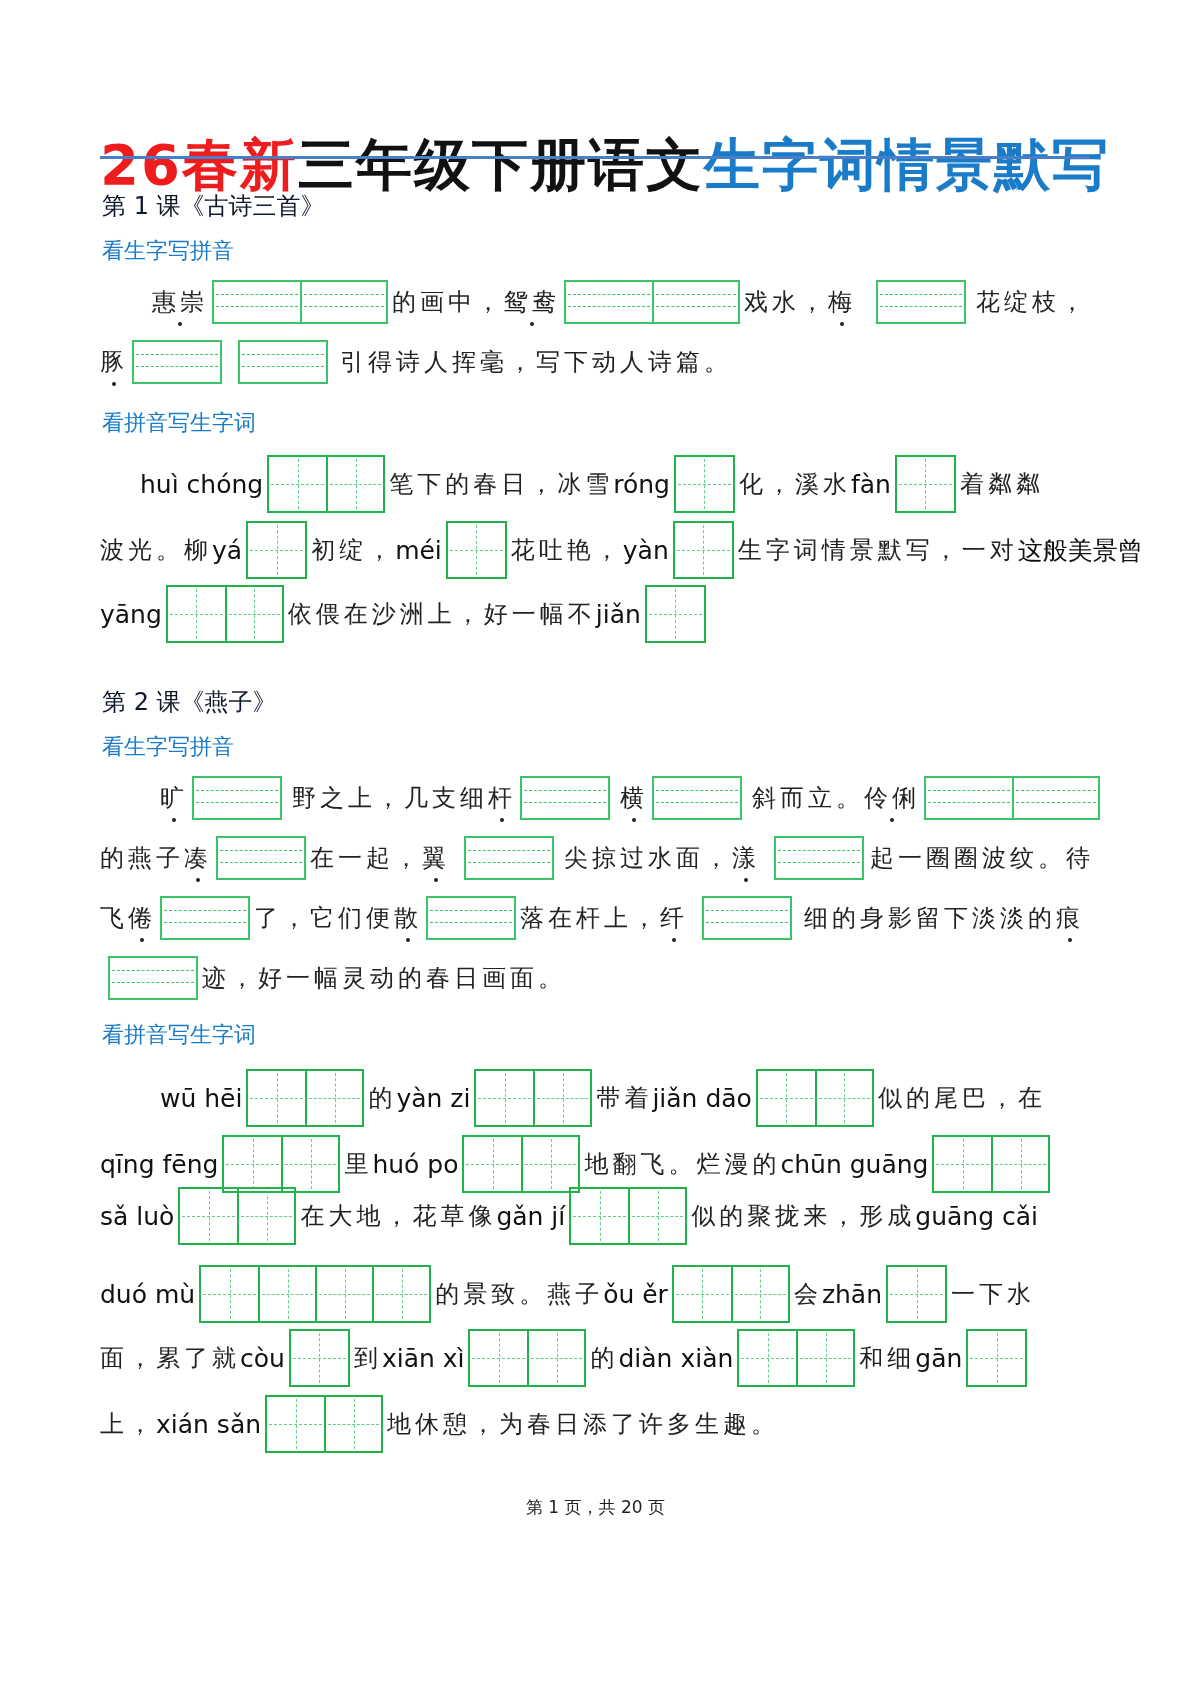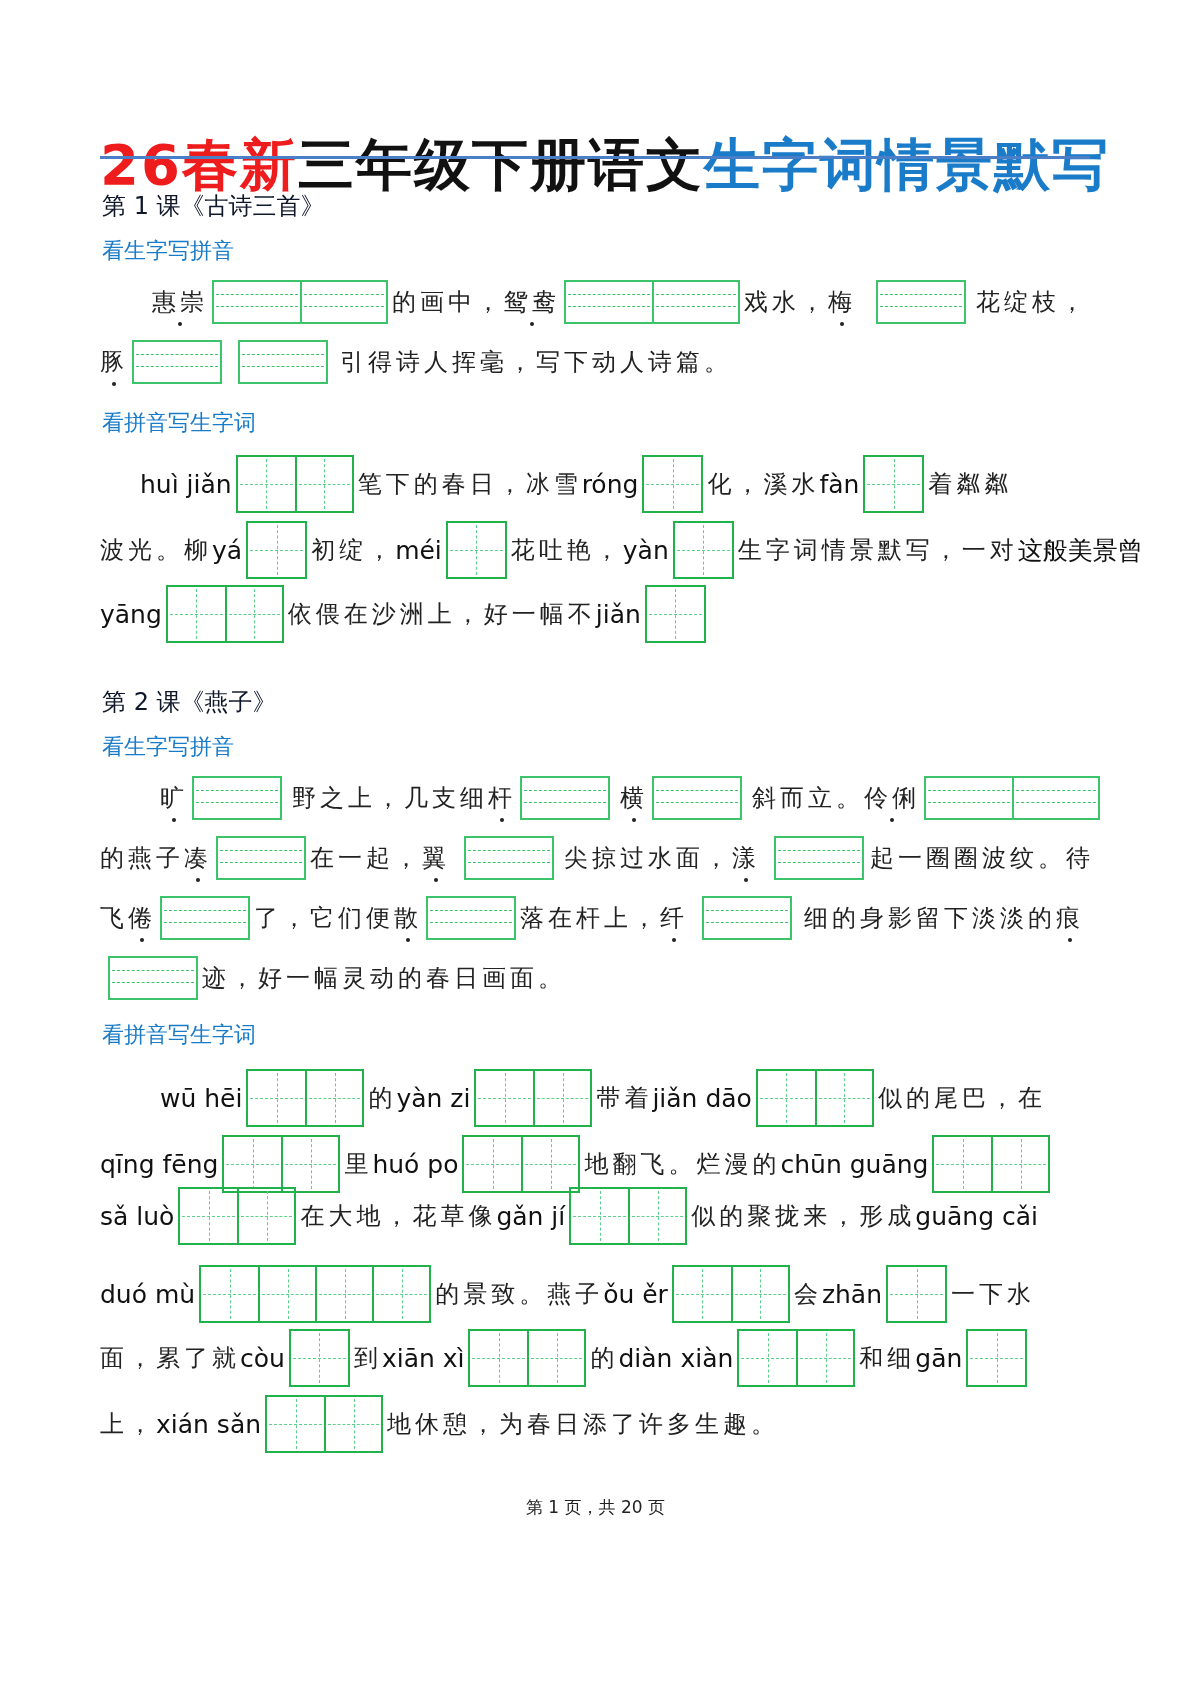--- a/index.html
+++ b/index.html
@@ -81,21 +81,21 @@
     </span>
   <span class="pbox" style="margin-right:12px">
       <span class="pcell"></span>
     </span>
   <span class="t">引得诗人挥毫，写下动人诗篇。</span>
 </div>
 
 <div class="sub" style="top:408px">看拼音写生字词</div>
 
 <div class="line" style="top:454px;left:140px">
-  <span class="t py">huì jiǎn</span>
+  <span class="t py">huì chóng</span>
   <span class="hbox">
       <span class="hcell"></span>
       <span class="hcell"></span>
     </span>
   <span class="t">笔下的春日，冰雪</span>
   <span class="t py">róng</span>
   <span class="hbox">
       <span class="hcell"></span>
     </span>
   <span class="t">化，溪水</span>

